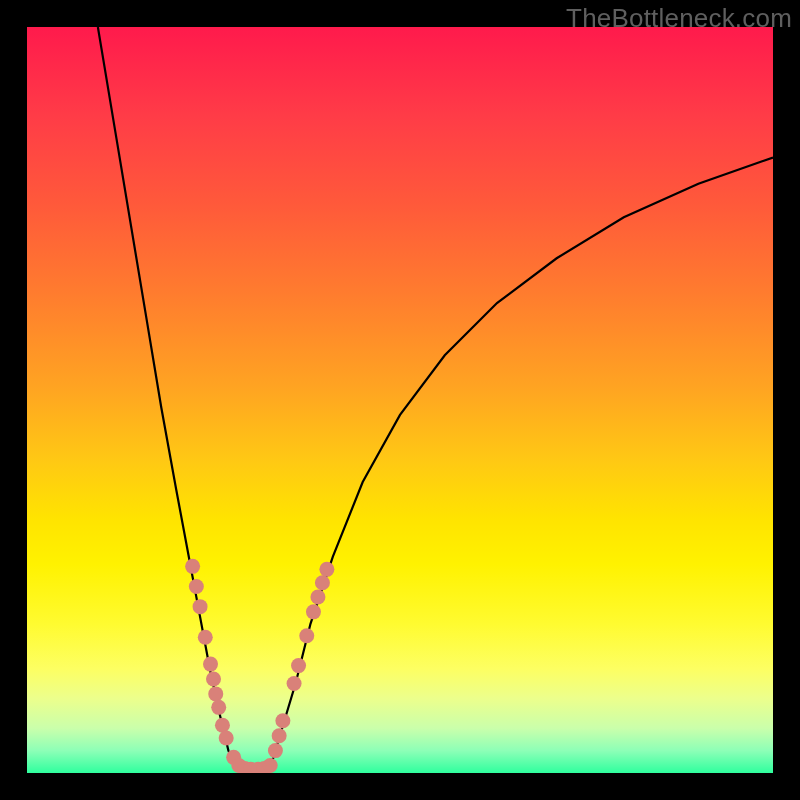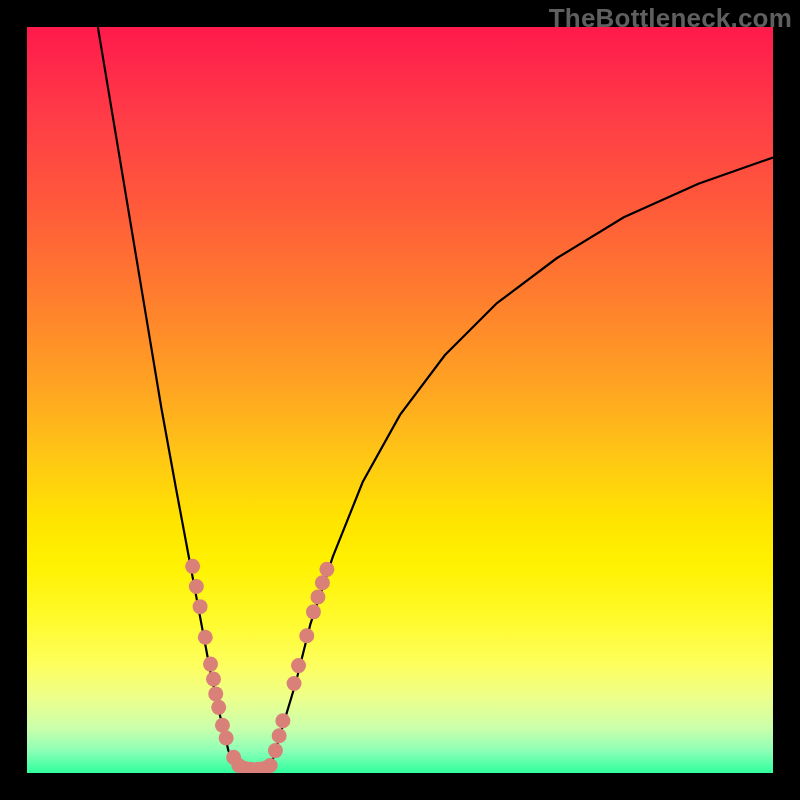--- a/index.html
+++ b/index.html
@@ -40,21 +40,21 @@
       #8dffb7 97%,
       #2fff9e 100%
     );
   }
   .watermark {
     position: absolute;
     top: 3px;
     right: 8px;
     font-family: Arial, Helvetica, sans-serif;
     font-size: 26px;
-    font-weight: 700;
+    font-weight: 400;
     color: #5f5f5f;
     letter-spacing: 0.2px;
   }
   svg.curve {
     position: absolute;
     left: 0;
     top: 0;
     width: 746px;
     height: 746px;
   }

